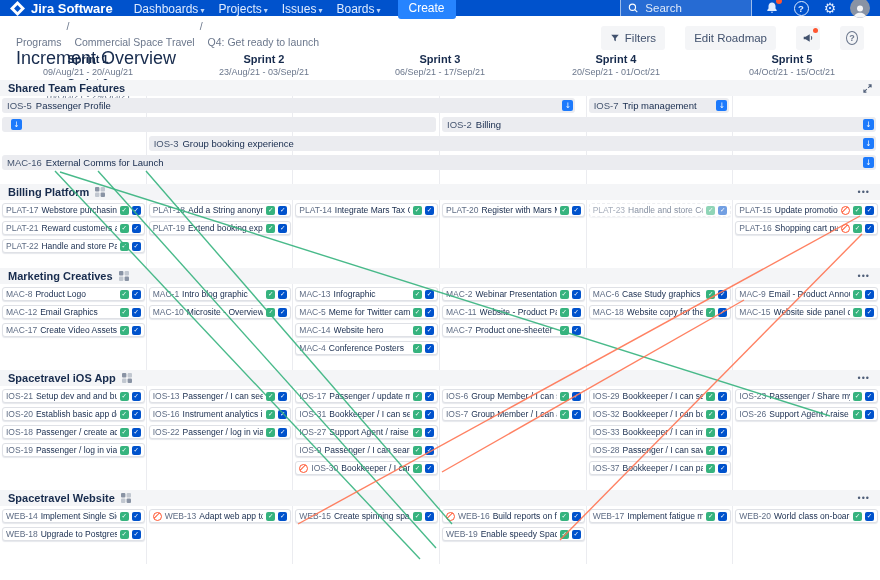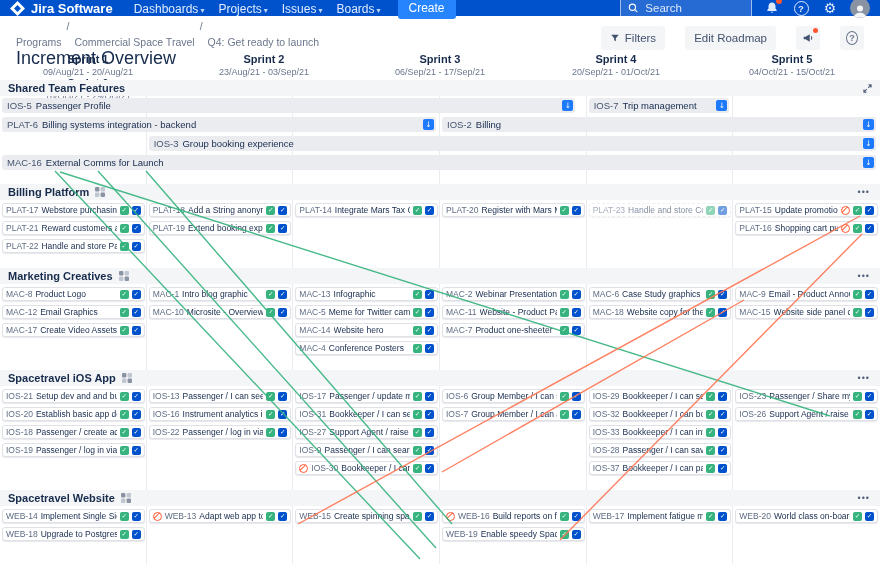--- a/index.html
+++ b/index.html
@@ -205,21 +205,20 @@
          <span class="epic-label"><span class="epic-key">IOS-5</span>Passenger Profile</span>
          <span class="dep-badge" style="font-family:&quot;DejaVu Sans&quot;,sans-serif">↓</span>
        </div>
             <div class="epic-bar" style="left:calc(66.66666666666667% + 2px);width:calc(16.666666666666668% - 6px)">
          <span class="epic-label"><span class="epic-key">IOS-7</span>Trip management</span>
          <span class="dep-badge" style="font-family:&quot;DejaVu Sans&quot;,sans-serif">↓</span>
        </div>
           </div>
           <div class="epic-row">
             <div class="epic-bar" style="left:calc(0% + 2px);width:calc(50% - 6px)">
-         <span class="epic-label"><span class="epic-key">PLAT-6</span>Billing systems integration - backend</span>
          <span class="dep-badge" style="font-family:&quot;DejaVu Sans&quot;,sans-serif">↓</span>
        </div>
             <div class="epic-bar" style="left:calc(50% + 2px);width:calc(50% - 6px)">
          <span class="epic-label"><span class="epic-key">IOS-2</span>Billing</span>
          <span class="dep-badge" style="font-family:&quot;DejaVu Sans&quot;,sans-serif">↓</span>
        </div>
           </div>
           <div class="epic-row">
             <div class="epic-bar" style="left:calc(16.666666666666668% + 2px);width:calc(83.33333333333334% - 6px)">
          <span class="epic-label"><span class="epic-key">IOS-3</span>Group booking experience</span>

